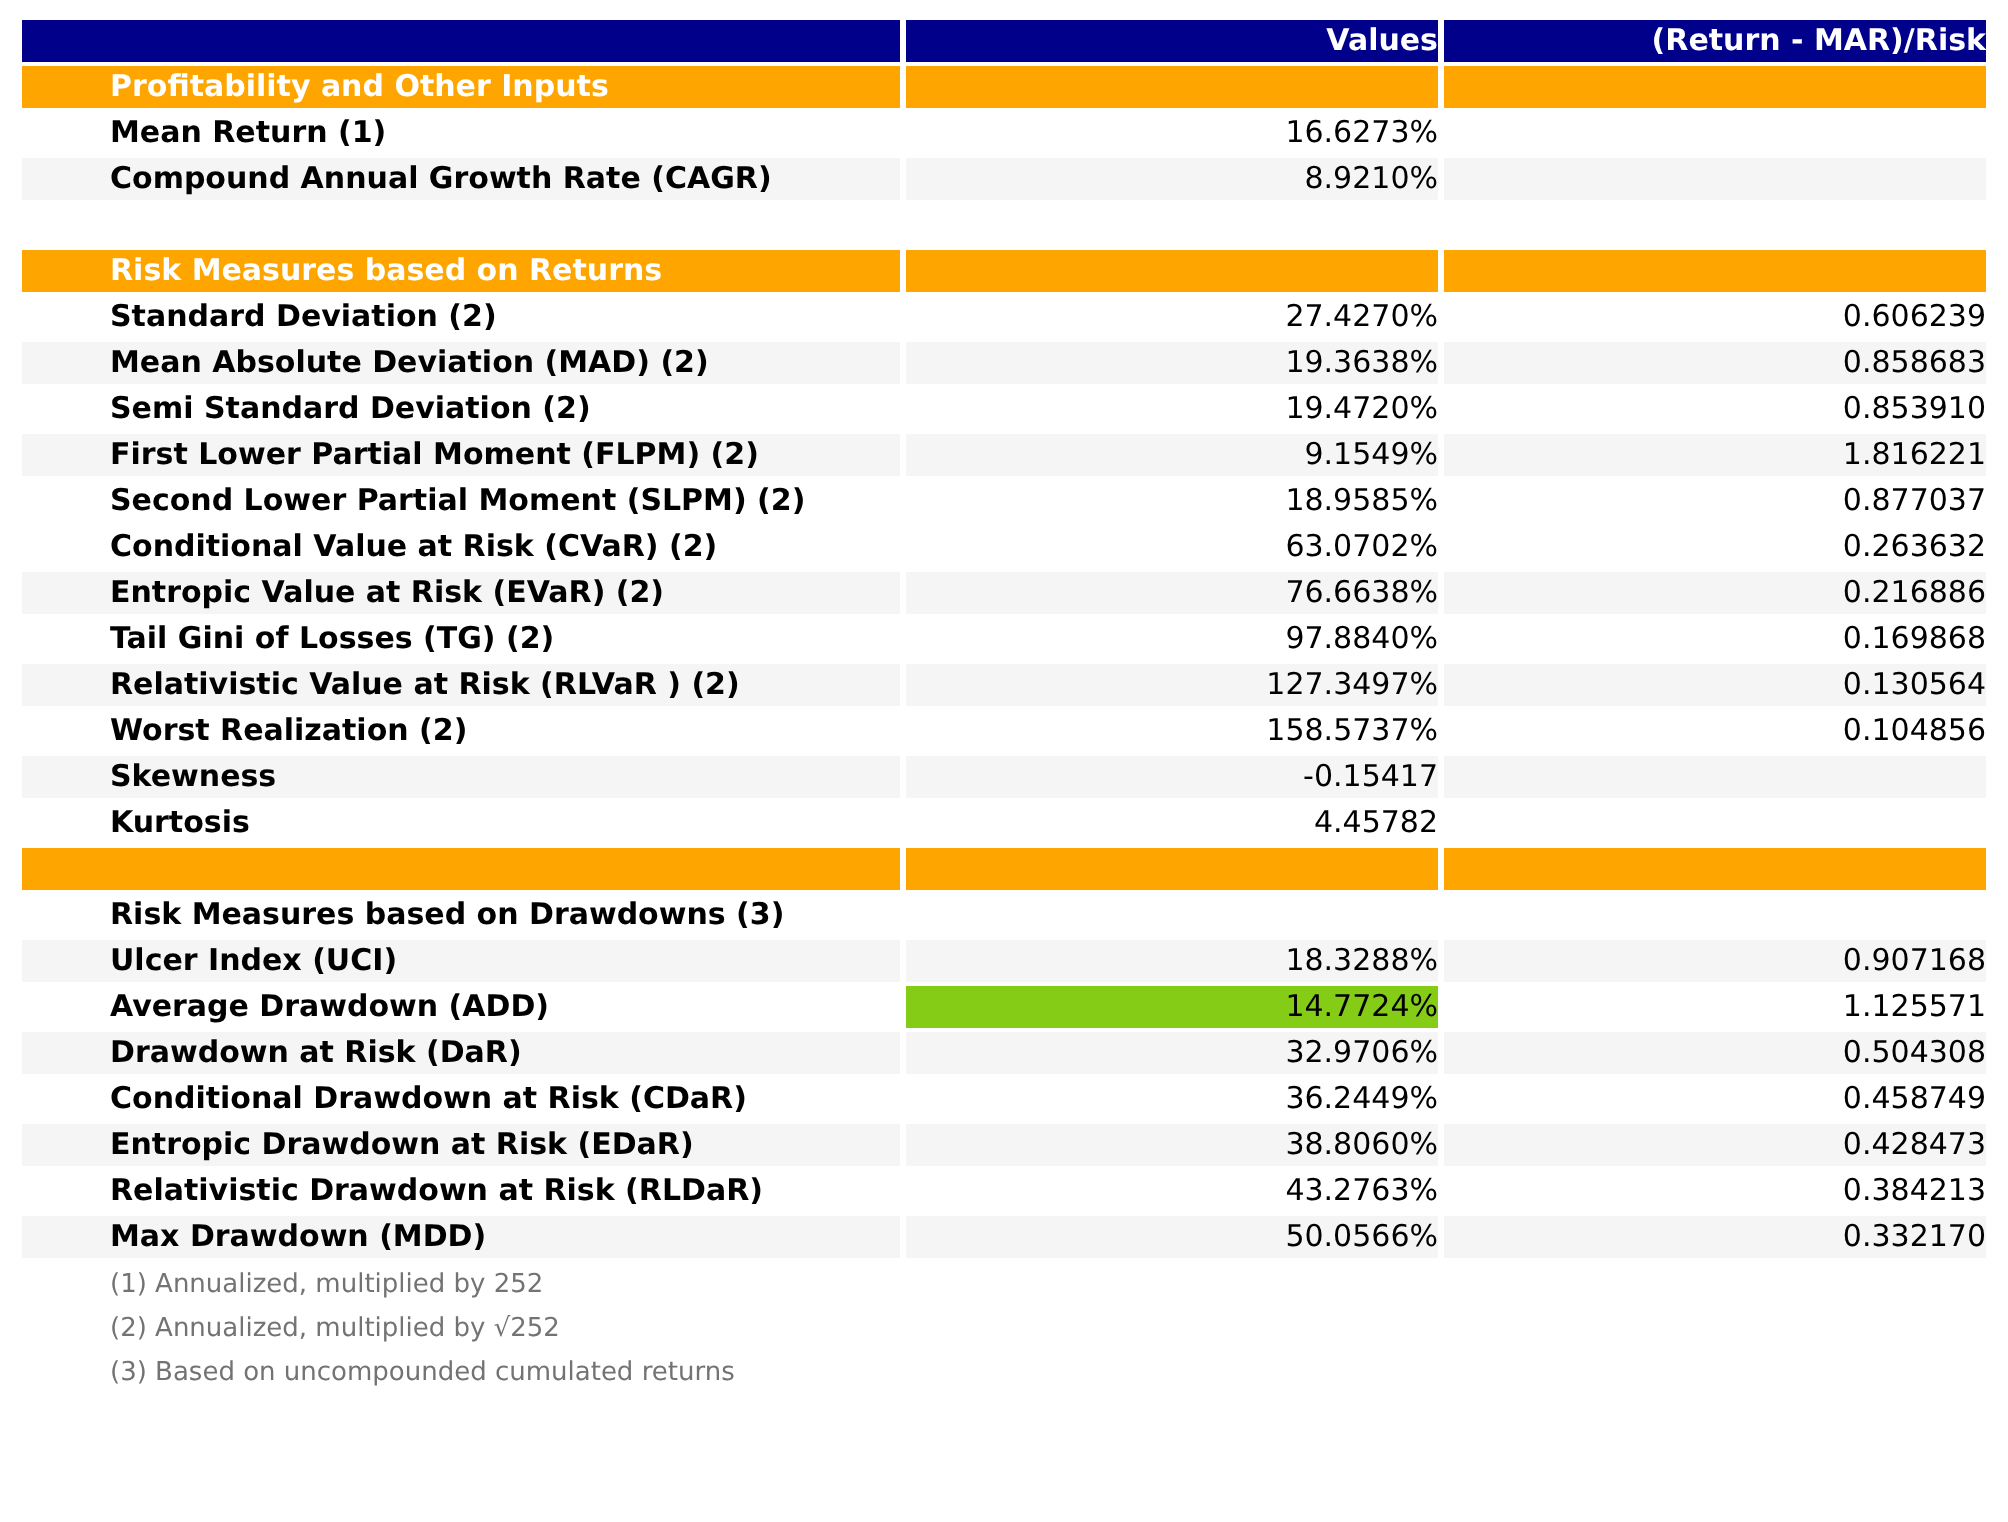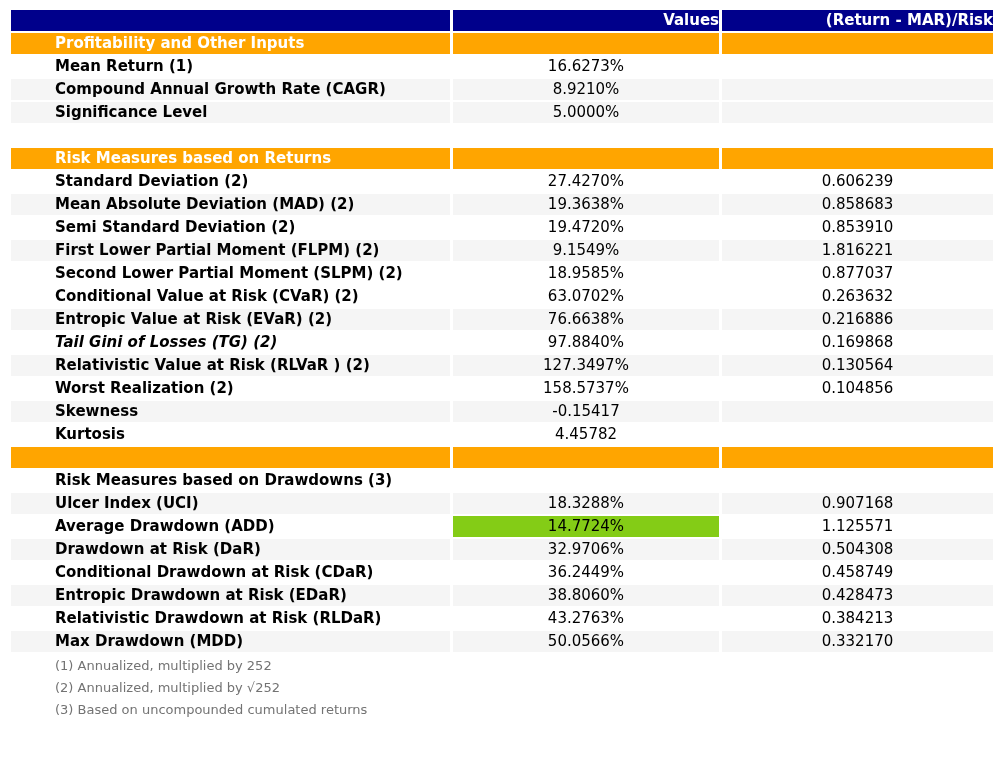--- a/index.html
+++ b/index.html
@@ -39,21 +39,21 @@
     font-weight: bold;
     text-align: right;
   }
   td.label-cell {
     text-align: left;
     padding-left: 44px;
     font-weight: bold;
     color: var(--text, #000000);
   }
   td.num-cell {
-    text-align: center;
+    text-align: right;
     font-weight: normal;
     color: var(--text, #000000);
   }
   tr.section-row td {
     background: var(--section-bg, #FFA500);
     color: var(--section-text, #ffffff);
     font-weight: bold;
   }
   .footnotes {
     padding: 4px 0 0 47px;
@@ -93,25 +93,20 @@
           <td class="label-cell" style="background-color: rgb(255, 255, 255);">Mean Return (1)</td>
           <td class="num-cell" style="background-color: rgb(255, 255, 255);">16.6273%</td>
           <td class="num-cell" style="background-color: rgb(255, 255, 255);"></td>
         </tr>
         <tr>
           <td class="label-cell" style="background-color: rgb(245, 245, 245);">Compound Annual Growth Rate (CAGR)</td>
           <td class="num-cell" style="background-color: rgb(245, 245, 245);">8.9210%</td>
           <td class="num-cell" style="background-color: rgb(245, 245, 245);"></td>
         </tr>
         <tr>
-          <td class="label-cell" style="background-color: rgb(245, 245, 245);">Significance Level</td>
-          <td class="num-cell" style="background-color: rgb(245, 245, 245);">5.0000%</td>
-          <td class="num-cell" style="background-color: rgb(245, 245, 245);"></td>
-        </tr>
-        <tr>
           <td class="label-cell" style="background-color: rgb(255, 255, 255);"></td>
           <td class="num-cell" style="background-color: rgb(255, 255, 255);"></td>
           <td class="num-cell" style="background-color: rgb(255, 255, 255);"></td>
         </tr>
         <tr class="section-row">
           <td class="label-cell">Risk Measures based on Returns</td>
           <td class="num-cell"></td>
           <td class="num-cell"></td>
         </tr>
         <tr>
@@ -143,21 +138,21 @@
           <td class="label-cell" style="background-color: rgb(255, 255, 255);">Conditional Value at Risk (CVaR) (2)</td>
           <td class="num-cell" style="background-color: rgb(255, 255, 255);">63.0702%</td>
           <td class="num-cell" style="background-color: rgb(255, 255, 255);">0.263632</td>
         </tr>
         <tr>
           <td class="label-cell" style="background-color: rgb(245, 245, 245);">Entropic Value at Risk (EVaR) (2)</td>
           <td class="num-cell" style="background-color: rgb(245, 245, 245);">76.6638%</td>
           <td class="num-cell" style="background-color: rgb(245, 245, 245);">0.216886</td>
         </tr>
         <tr>
-          <td class="label-cell" style="background-color: rgb(255, 255, 255); font-style: italic;">Tail Gini of Losses (TG) (2)</td>
+          <td class="label-cell" style="background-color: rgb(255, 255, 255);">Tail Gini of Losses (TG) (2)</td>
           <td class="num-cell" style="background-color: rgb(255, 255, 255);">97.8840%</td>
           <td class="num-cell" style="background-color: rgb(255, 255, 255);">0.169868</td>
         </tr>
         <tr>
           <td class="label-cell" style="background-color: rgb(245, 245, 245);">Relativistic Value at Risk (RLVaR ) (2)</td>
           <td class="num-cell" style="background-color: rgb(245, 245, 245);">127.3497%</td>
           <td class="num-cell" style="background-color: rgb(245, 245, 245);">0.130564</td>
         </tr>
         <tr>
           <td class="label-cell" style="background-color: rgb(255, 255, 255);">Worst Realization (2)</td>

